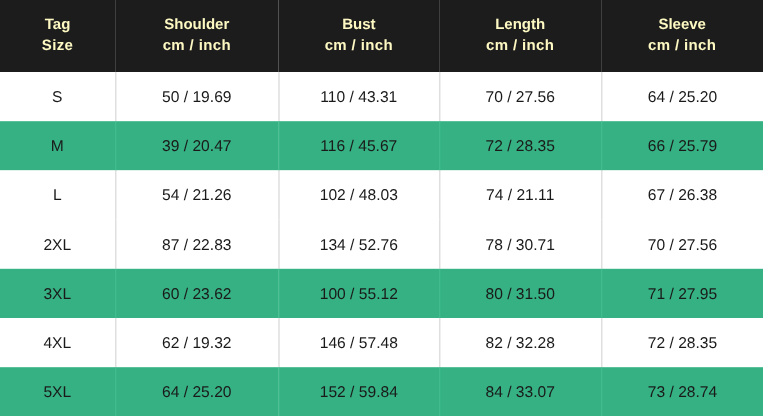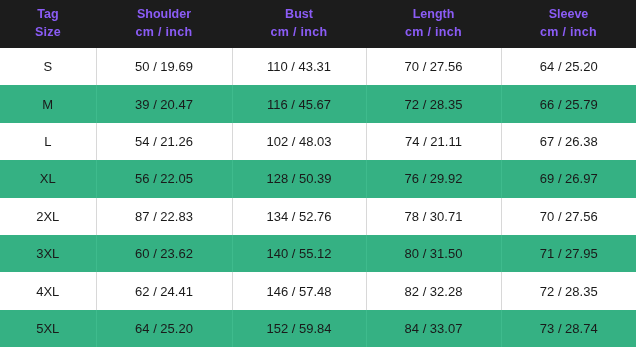--- a/index.html
+++ b/index.html
@@ -27,27 +27,27 @@
   col.c-bust     { width: 134px; }
   col.c-length   { width: 135px; }
   col.c-sleeve   { width: 135px; }
 
   thead tr {
     height: 48px;
   }
 
   thead th {
     background: #1c1c1c;
-    color: #8b5cf6;
+    color: #fef9c3;
     font-weight: bold;
     font-size: 12.5px;
     line-height: 1.42;
     text-align: center;
     vertical-align: middle;
-    padding: 0;
+    padding: 12px;
     border: 0;
   }
 
   .hdr-main {
     display: block;
     white-space: nowrap;
   }
   .hdr-sub {
     display: block;
     white-space: nowrap;
@@ -129,44 +129,37 @@
       <td>72 / 28.35</td>
       <td>66 / 25.79</td>
     </tr>
     <tr class="row-light">
       <td>L</td>
       <td>54 / 21.26</td>
       <td>102 / 48.03</td>
       <td>74 / 21.11</td>
       <td>67 / 26.38</td>
     </tr>
-    <tr class="row-green">
-      <td>XL</td>
-      <td>56 / 22.05</td>
-      <td>128 / 50.39</td>
-      <td>76 / 29.92</td>
-      <td>69 / 26.97</td>
-    </tr>
     <tr class="row-light">
       <td>2XL</td>
       <td>87 / 22.83</td>
       <td>134 / 52.76</td>
       <td>78 / 30.71</td>
       <td>70 / 27.56</td>
     </tr>
     <tr class="row-green">
       <td>3XL</td>
       <td>60 / 23.62</td>
-      <td>140 / 55.12</td>
+      <td>100 / 55.12</td>
       <td>80 / 31.50</td>
       <td>71 / 27.95</td>
     </tr>
     <tr class="row-light">
       <td>4XL</td>
-      <td>62 / 24.41</td>
+      <td>62 / 19.32</td>
       <td>146 / 57.48</td>
       <td>82 / 32.28</td>
       <td>72 / 28.35</td>
     </tr>
     <tr class="row-green">
       <td>5XL</td>
       <td>64 / 25.20</td>
       <td>152 / 59.84</td>
       <td>84 / 33.07</td>
       <td>73 / 28.74</td>

